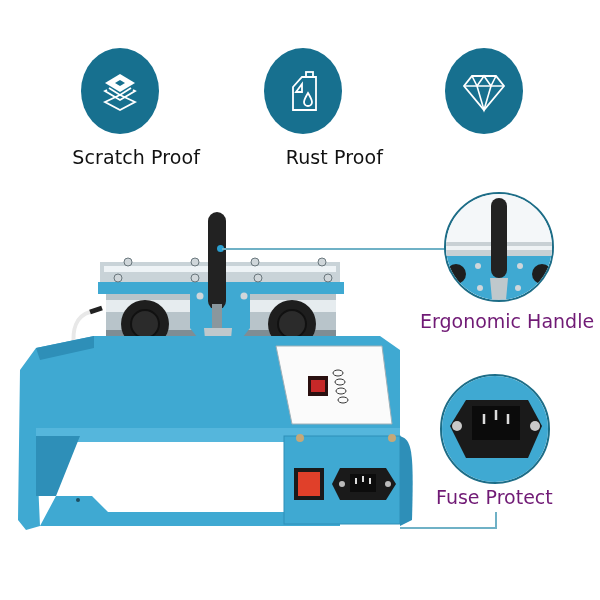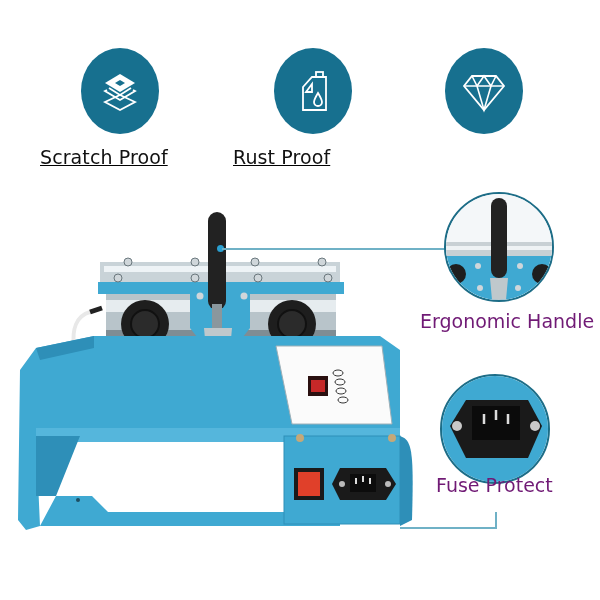--- a/index.html
+++ b/index.html
@@ -1,17 +1,17 @@
 <!DOCTYPE html>
 <html><head>
 <meta charset="utf-8">
 <style>
   html,body{margin:0;padding:0;background:#fff;}
   body{width:600px;height:600px;position:relative;overflow:hidden;font-family:"DejaVu Sans","Liberation Sans",sans-serif;}
-  .feature{position:absolute;top:48px;width:160px;text-align:left;text-decoration:underline;}
+  .feature{position:absolute;top:48px;width:160px;text-align:right;}
   .feature .circ{width:78px;height:86px;border-radius:50%;background:#17708f;margin:0 auto;display:flex;align-items:center;justify-content:center;}
   .feature .lbl{margin-top:12px;font-size:19px;color:#111;letter-spacing:0.1px;}
   .callout-circle{position:absolute;border-radius:50%;overflow:hidden;border:2px solid #1d6d87;background:#e9f3f7;}
   .callout-label{position:absolute;font-size:19px;color:#701a75;white-space:nowrap;}
   .line{position:absolute;background:#6fb1c6;}
   .dot{position:absolute;width:7px;height:7px;border-radius:50%;background:#2a9fd0;}
 </style>
 </head>
 <body>
 
@@ -21,21 +21,21 @@
       <polygon points="23,6 38,15 23,24 8,15" fill="#fff"></polygon>
       <polygon points="23,12 28,15 23,18 18,15" fill="#17708f"></polygon>
       <polyline points="12,20 23,27 34,20" fill="none" stroke="#fff" stroke-width="1.8"></polyline>
       <polyline points="10,22 8,23 23,32 38,23 36,22" fill="none" stroke="#fff" stroke-width="1.8"></polyline>
       <polygon points="23,27 38,34 23,42 8,34" fill="none" stroke="#fff" stroke-width="1.8"></polygon>
     </svg>
   </div>
   <div class="lbl">Scratch Proof</div>
 </div>
 
-<div class="feature" style="left:233px;">
+<div class="feature" style="left:223px;">
   <div class="circ">
     <svg width="46" height="46" viewBox="0 0 46 46">
       <rect x="26" y="4" width="7" height="5" fill="none" stroke="#fff" stroke-width="1.8"></rect>
       <path d="M22 9 H36 V42 H13 V19 Z" fill="none" stroke="#fff" stroke-width="1.8"></path>
       <path d="M16 24 L22 16 V24 Z" fill="none" stroke="#fff" stroke-width="1.8"></path>
       <path d="M28 25 C25 30 24 32 24 34 A4 4 0 0 0 32 34 C32 32 31 30 28 25 Z" fill="none" stroke="#fff" stroke-width="1.8"></path>
     </svg>
   </div>
   <div class="lbl">Rust Proof</div>
 </div>
@@ -163,13 +163,13 @@
     <rect x="30" y="30" width="48" height="34" fill="#0b0b0b"></rect>
     <g stroke="#ddd" stroke-width="2.5">
         <line x1="42" y1="38" x2="42" y2="48"></line>
         <line x1="54" y1="34" x2="54" y2="44"></line>
         <line x1="66" y1="38" x2="66" y2="48"></line>
       </g>
     <circle cx="15" cy="50" r="5" fill="#c9c9c9"></circle>
       <circle cx="93" cy="50" r="5" fill="#c9c9c9"></circle>
   </svg>
 </div>
-<div class="callout-label" style="left:436px;top:474px;text-align:right;">Fuse Protect</div>
+<div class="callout-label" style="left:436px;top:486px;text-align:right;">Fuse Protect</div>
 
 </body></html>

